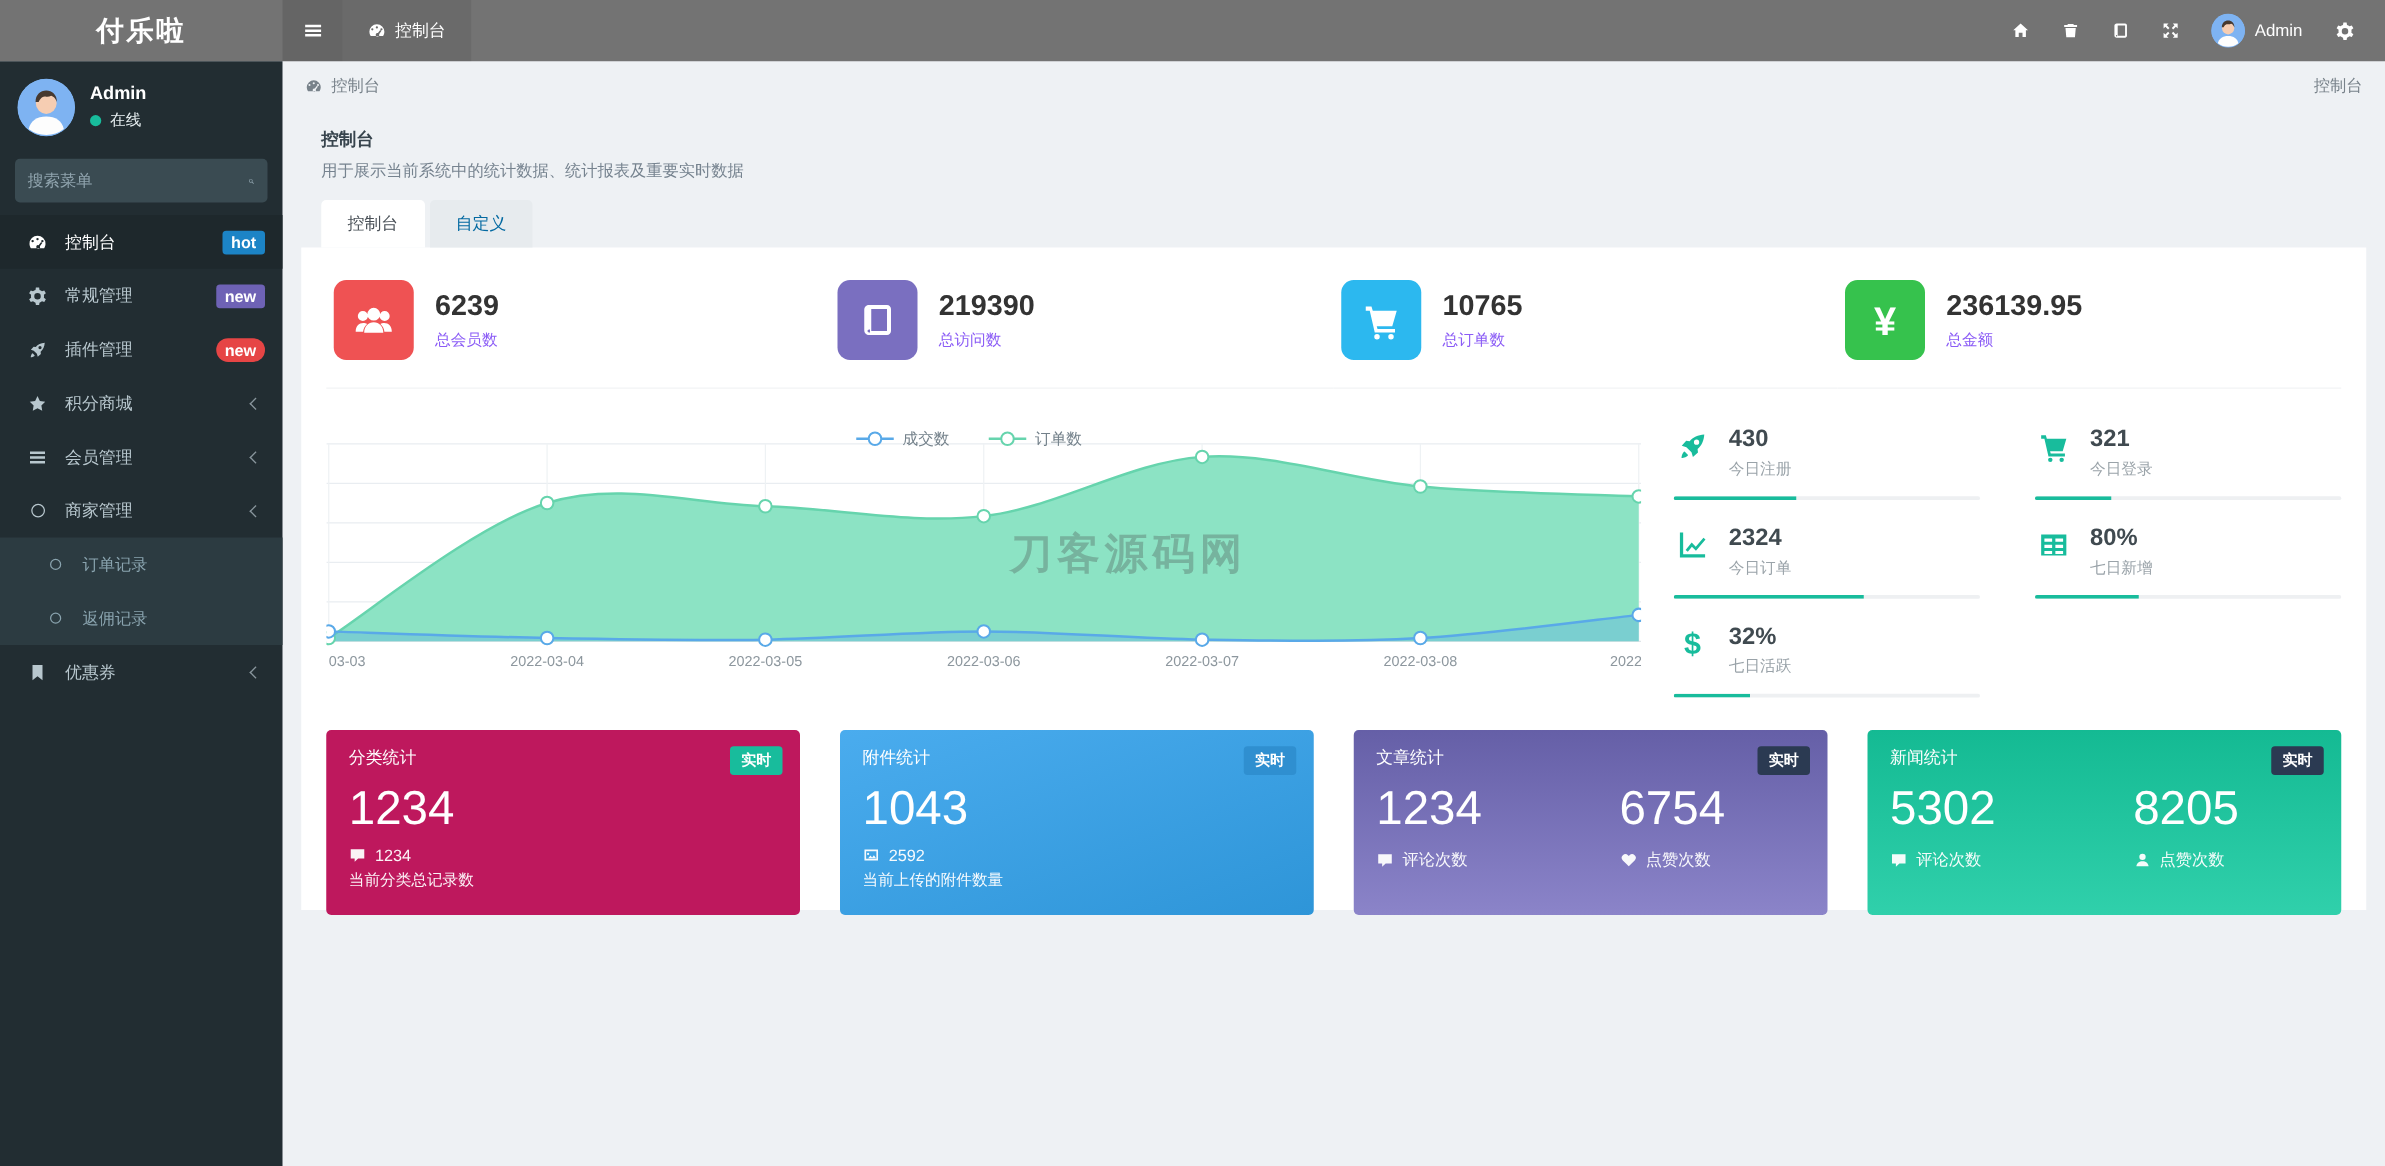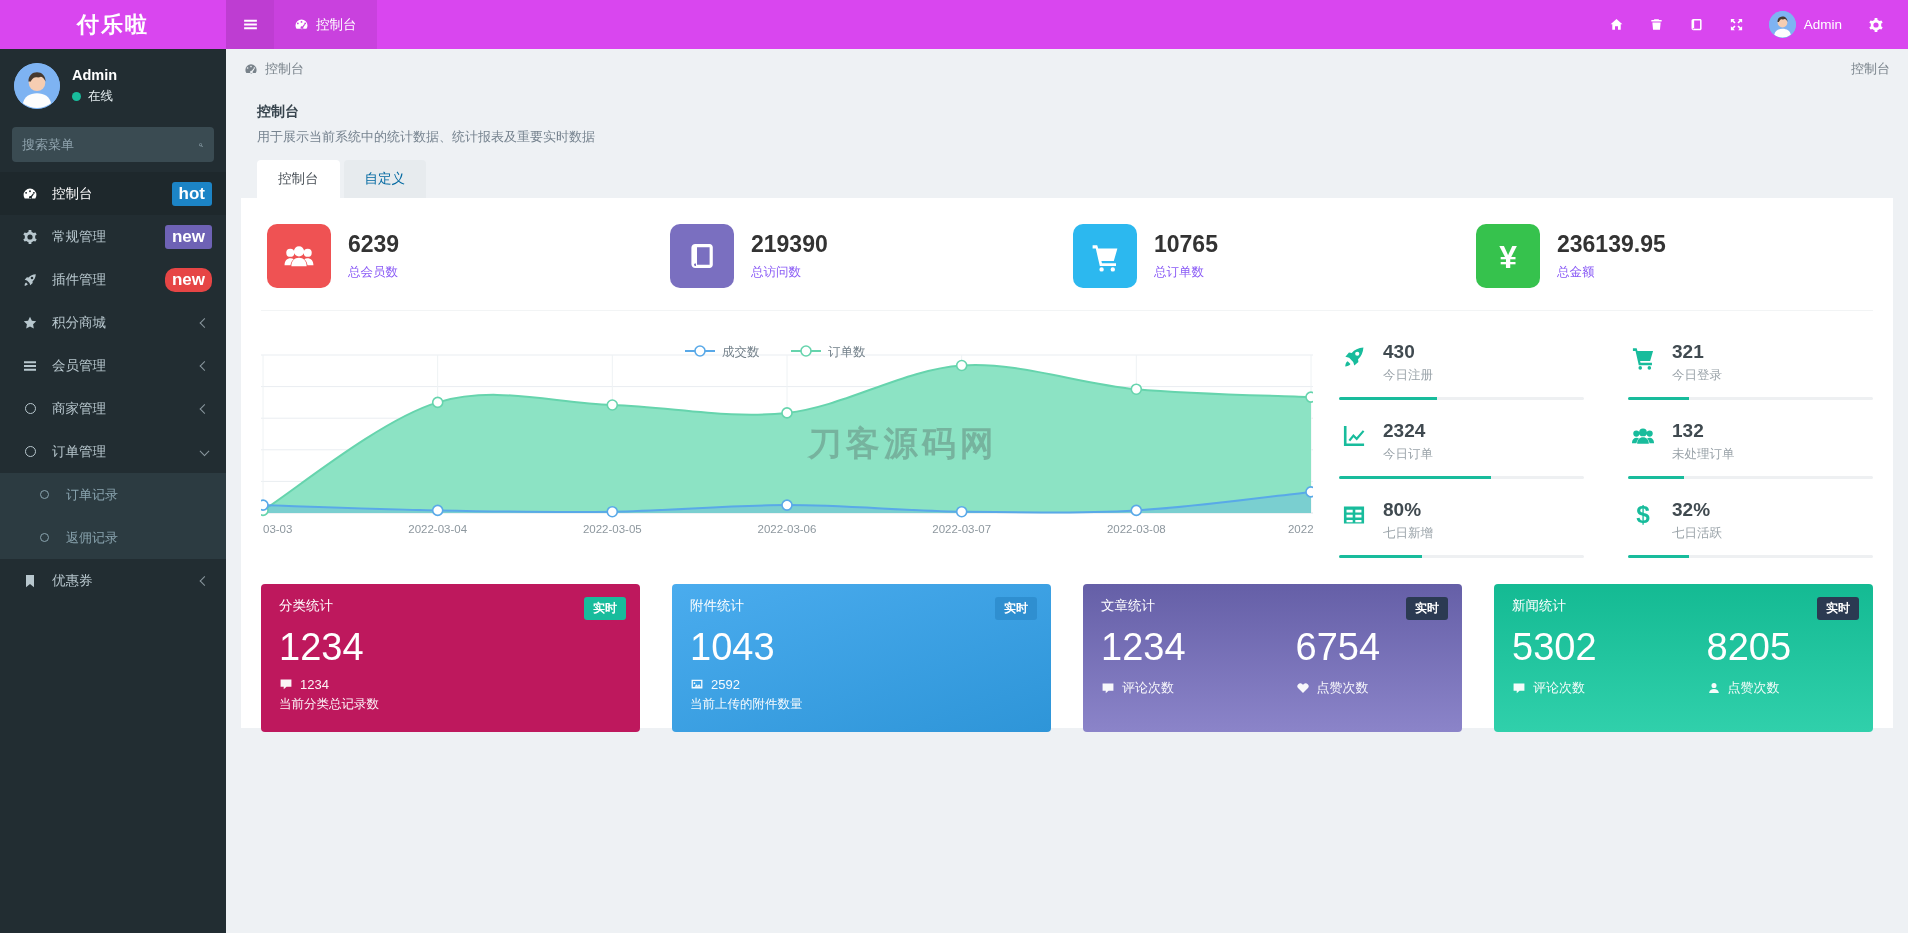--- a/index.html
+++ b/index.html
@@ -1,19 +1,19 @@
 <!DOCTYPE html>
 <html><head>
 <meta charset="utf-8">
 <style>
   *{margin:0;padding:0;box-sizing:border-box;}
   html,body{width:1908px;height:933px;overflow:hidden;font-family:"Liberation Sans","DejaVu Sans",sans-serif;background:#eef1f4;}
   .ic{display:inline-block;vertical-align:middle;fill:currentColor;}
   
-  .topbar{height:49px;background:#d946ef;display:flex;align-items:stretch;color:#fff;}
+  .topbar{height:49px;background:#737373;display:flex;align-items:stretch;color:#fff;}
   .logo{width:226px;display:flex;align-items:center;justify-content:center;font-size:22px;font-weight:bold;letter-spacing:2px;}
   .hamburger{width:48px;display:flex;align-items:center;justify-content:center;background:rgba(0,0,0,0.12);cursor:pointer;}
   .topnav-tab{display:flex;align-items:center;gap:7px;padding:0 20px;background:rgba(0,0,0,0.07);font-size:13.5px;cursor:pointer;}
   .topbar-right{margin-left:auto;display:flex;align-items:center;gap:0;padding-right:10px;}
   .tb-icon{width:40px;text-align:center;cursor:pointer;color:#fff;display:flex;align-items:center;justify-content:center;height:49px;}
   .tb-user{display:flex;align-items:center;gap:8px;padding:0 12px;cursor:pointer;font-size:13.5px;}
   .tb-avatar{width:27px;height:27px;border-radius:50%;overflow:hidden;background:#7eb3f2;}
   .tb-settings{width:44px;display:flex;align-items:center;justify-content:center;height:49px;cursor:pointer;}
   
   .wrap{display:flex;height:884px;}
@@ -26,21 +26,21 @@
   .user-status{margin-top:5px;font-size:12.5px;color:#e6eef0;display:flex;align-items:center;gap:7px;}
   .dot{width:9px;height:9px;border-radius:50%;background:#18bc9c;display:inline-block;}
   .search-box{margin:6px 12px 10px 12px;background:#3a4b52;border-radius:4px;display:flex;align-items:center;height:35px;padding:0 10px;}
   .search-box input{flex:1;background:transparent;border:0;outline:0;color:#cfd8dc;font-size:13px;font-family:inherit;}
   .search-box input::placeholder{color:#90a4ae;}
   .menu{list-style:none;}
   .menu-item{position:relative;display:flex;align-items:center;gap:12px;height:43px;padding-left:20px;font-size:13.5px;color:#b8c7ce;cursor:pointer;}
   .menu-item .mi-icon{width:20px;text-align:center;color:#b8c7ce;flex:none;display:flex;justify-content:center;}
   .menu-item.active{background:#1e282c;color:#fff;}
   .menu-item.active .mi-icon{color:#fff;}
-  .badge{position:absolute;right:14px;top:50%;transform:translateY(-50%);font-size:17px;font-weight:bold;color:#fff;padding:2px 7px;border-radius:3px;}
+  .badge{position:absolute;right:14px;top:50%;transform:translateY(-50%);font-size:13px;font-weight:bold;color:#fff;padding:2px 7px;border-radius:3px;}
   .badge-hot{background:#1c84c6;}
   .badge-purple{background:#6e62b5;}
   .badge-red{background:#e64545;border-radius:10px;}
   .chev{position:absolute;right:18px;top:50%;width:7px;height:7px;border-left:1.6px solid #8a979e;border-bottom:1.6px solid #8a979e;}
   .chev.left{transform:translateY(-50%) rotate(45deg);}
   .chev.down{transform:translateY(-60%) rotate(-45deg);}
   .ring{width:11px;height:11px;border:1.8px solid currentColor;border-radius:50%;display:inline-block;}
   .ring.sm{width:9px;height:9px;border-width:1.6px;}
   .submenu{background:#2c3b41;list-style:none;}
   .submenu .menu-item{padding-left:34px;color:#8aa4af;font-size:13px;}
@@ -284,27 +284,20 @@
           </span>
         <span>会员管理</span>
         <span class="chev left"></span>
       </li>
       <li class="menu-item">
         <span class="mi-icon">
             <span class="ring"></span>
           </span>
         <span>商家管理</span>
         <span class="chev left"></span>
-      </li>
-      <li class="menu-item">
-        <span class="mi-icon">
-            <span class="ring"></span>
-          </span>
-        <span>订单管理</span>
-        <span class="chev down"></span>
       </li>
       <li>
         <ul class="submenu">
           <li class="menu-item">
             <span class="mi-icon">
                 <span class="ring sm"></span>
               </span>
             <span>订单记录</span>
           </li>
           <li class="menu-item">
@@ -493,36 +486,20 @@
                 </div>
               </div>
               <div class="mini-bar">
                   <span style="width: 62%;"></span>
                 </div>
             </div>
             <div class="mini">
               <div class="mini-top">
                 <span class="mini-icon">
                     <svg class="ic" width="26" height="26">
-                      <use href="#i-users"></use>
-                    </svg>
-                  </span>
-                <div>
-                  <div class="mini-num">132</div>
-                  <div class="mini-label">未处理订单</div>
-                </div>
-              </div>
-              <div class="mini-bar">
-                  <span style="width: 23%;"></span>
-                </div>
-            </div>
-            <div class="mini">
-              <div class="mini-top">
-                <span class="mini-icon">
-                    <svg class="ic" width="26" height="26">
                       <use href="#i-table"></use>
                     </svg>
                   </span>
                 <div>
                   <div class="mini-num">80%</div>
                   <div class="mini-label">七日新增</div>
                 </div>
               </div>
               <div class="mini-bar">
                   <span style="width: 34%;"></span>

